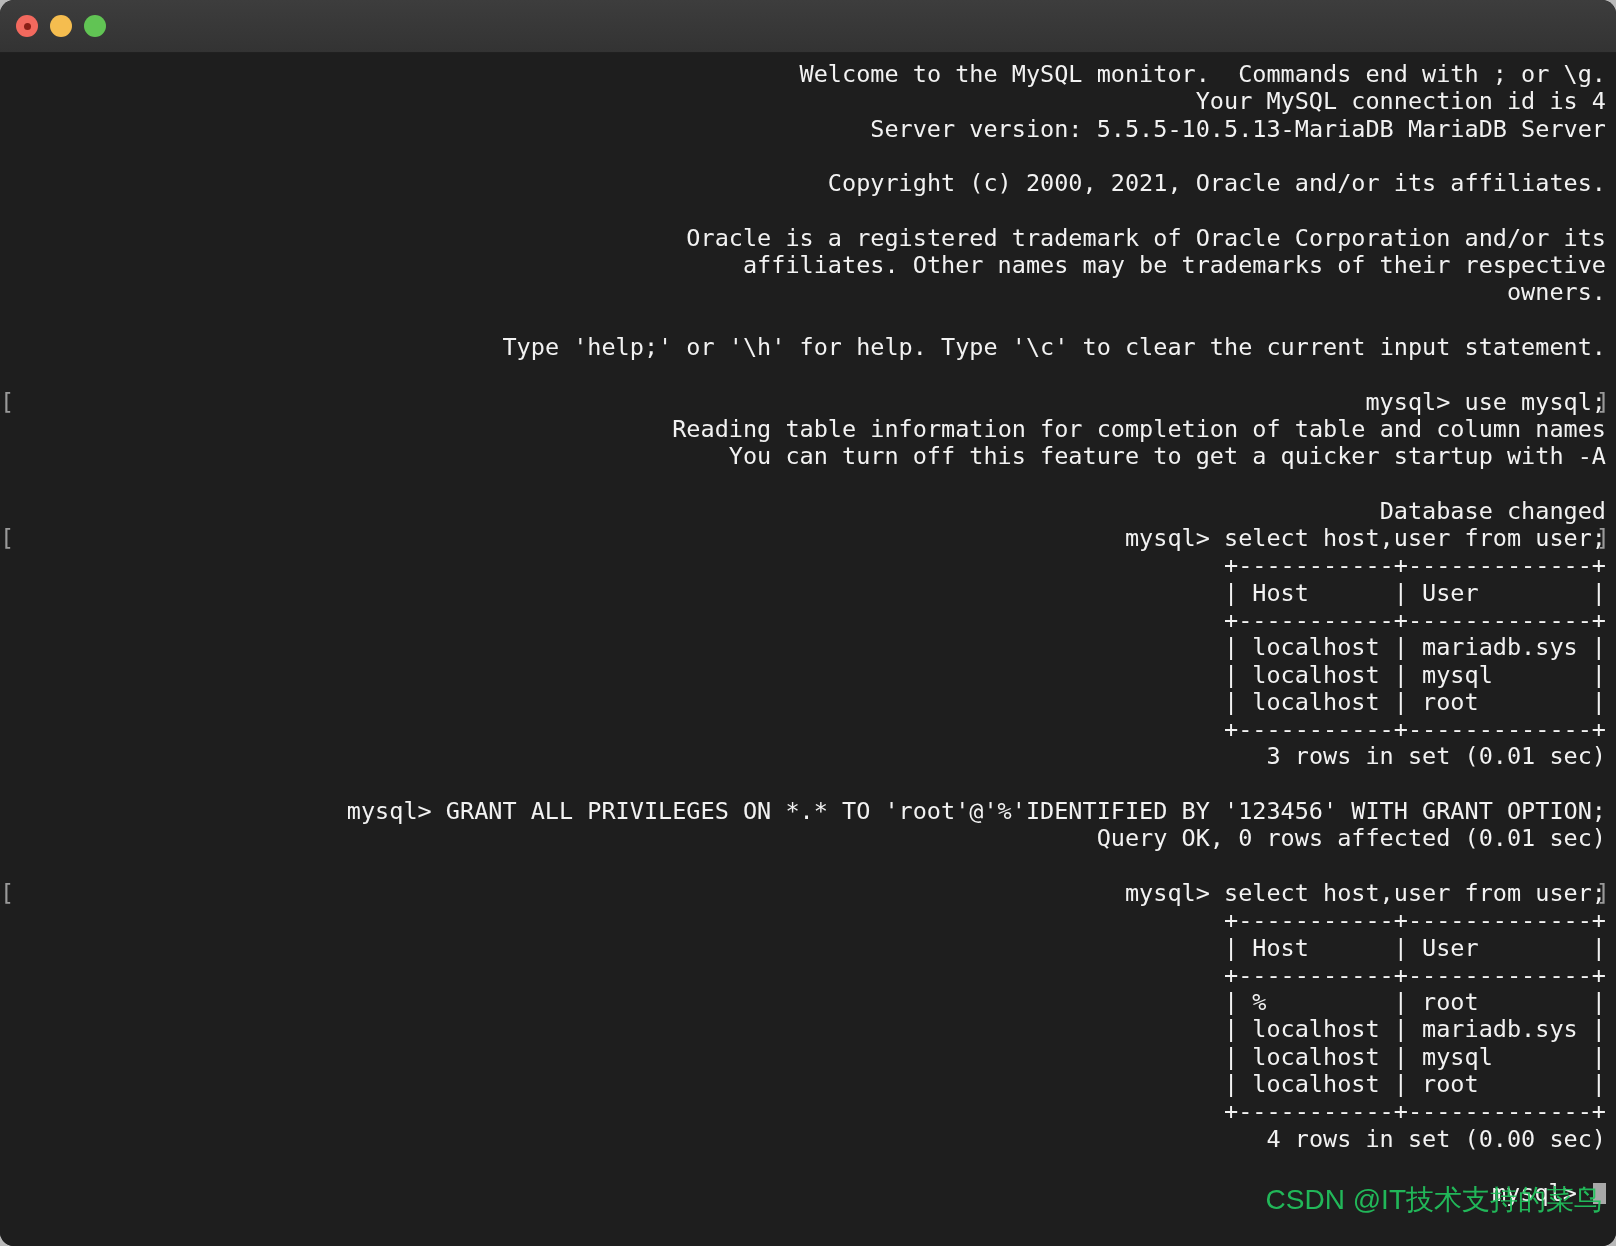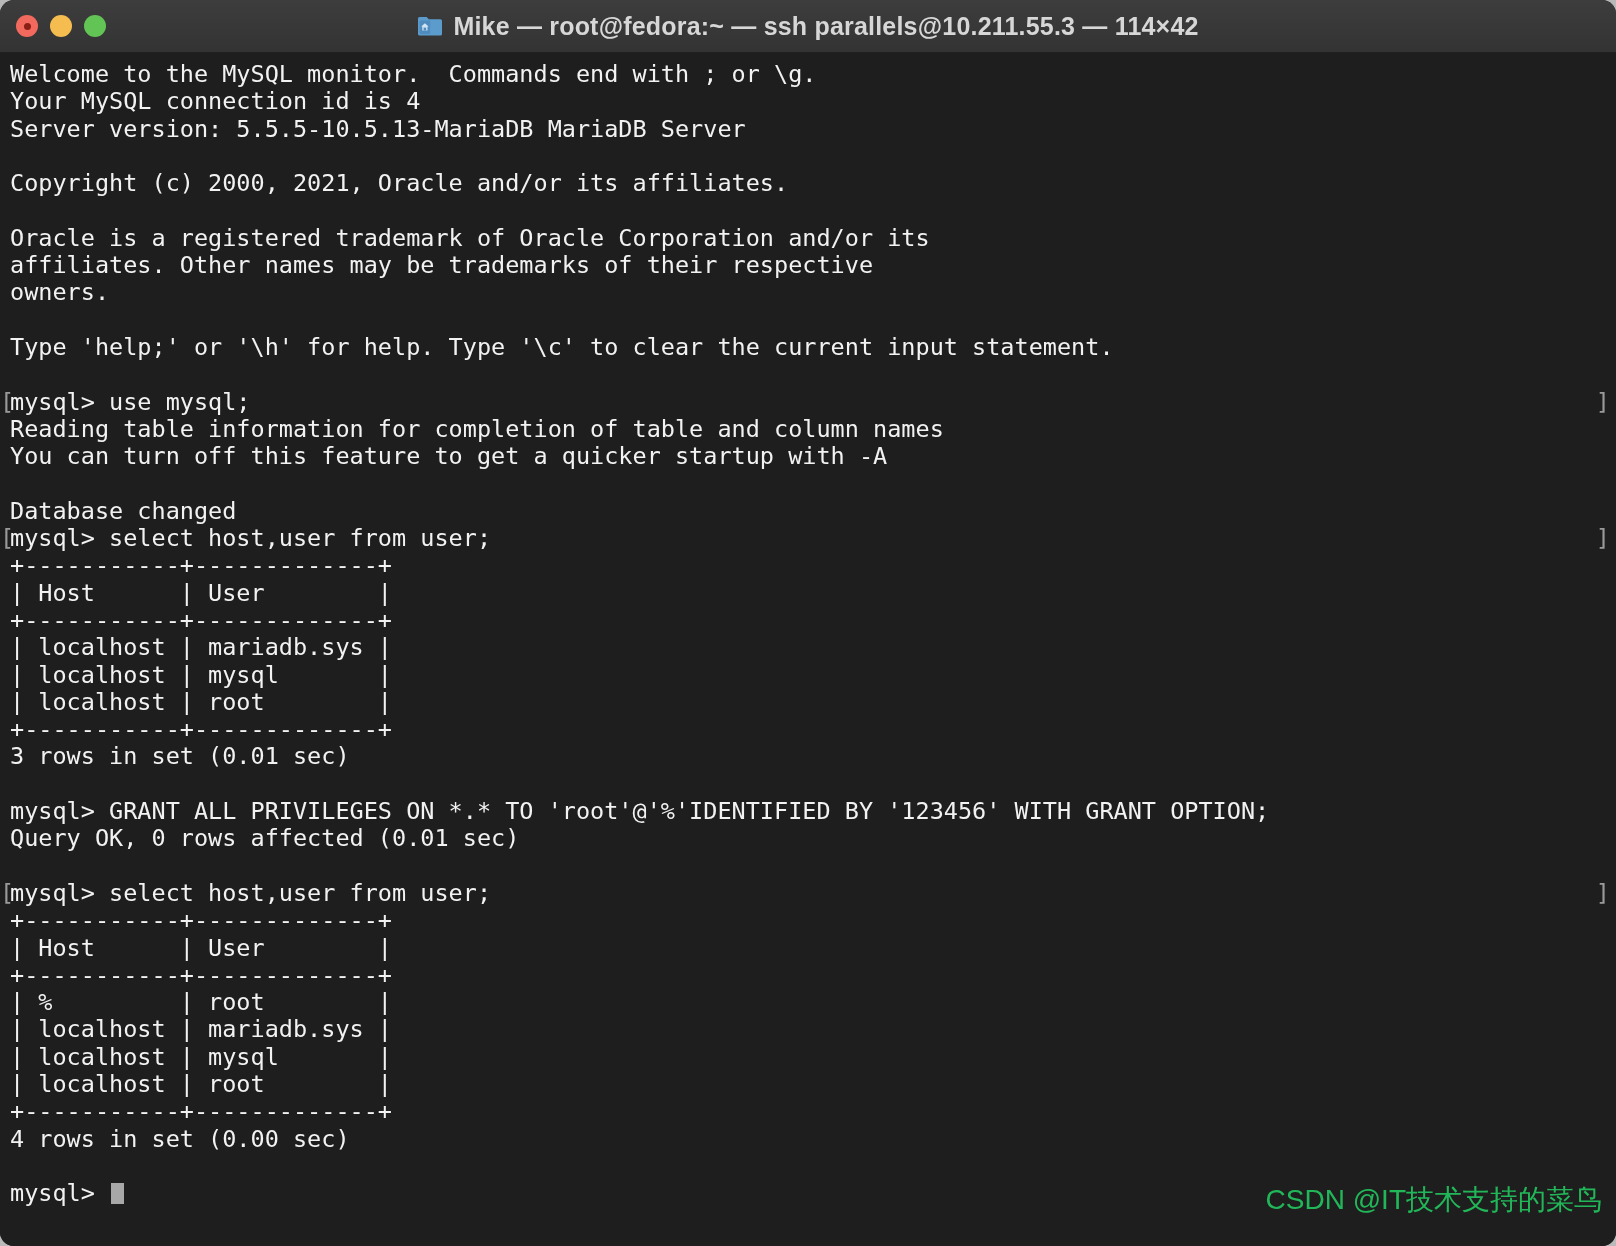--- a/index.html
+++ b/index.html
@@ -106,20 +106,21 @@
     font-family: "DejaVu Sans Mono", monospace;
     font-size: 23.5px;
     line-height: 27.3px;
     white-space: pre;
     letter-spacing: 0px;
   }
   .line {
     position: relative;
     height: 27.3px;
     white-space: pre;
+    text-align: right;
   }
   .marker-left {
     position: absolute;
     left: -10px;
     top: 0;
     color: #9a9a9a;
   }
   .marker-right {
     position: absolute;
     right: -4px;
@@ -153,31 +154,20 @@
 <div id="window">
 
   <div id="titlebar">
 
     <div id="traffic-lights">
       <span class="tl tl-close"></span>
       <span class="tl tl-min"></span>
       <span class="tl tl-max"></span>
     </div>
 
-    <div id="title-wrap">
-      <span id="title-icon">
-        <svg width="26" height="24" viewBox="0 0 26 24" xmlns="http://www.w3.org/2000/svg">
-          <path d="M1 4.5a1.6 1.6 0 0 1 1.6-1.6h7.1l2.1 2.3h11.6A1.6 1.6 0 0 1 25 6.8v13.1a1.6 1.6 0 0 1-1.6 1.6H2.6A1.6 1.6 0 0 1 1 19.9z" fill="#5b9ccd"></path>
-          <rect x="2.6" y="6.5" width="10.6" height="13.4" rx="1" fill="#4f8cbd"></rect>
-          <path d="M7.9 9.2l3.7 3.2h-1.1v4.1H5.3v-4.1H4.2z" fill="#cfe4f3"></path>
-          <rect x="6.6" y="13.6" width="2.6" height="2.9" fill="#4f8cbd"></rect>
-        </svg>
-      </span>
-      <span id="title-text">Mike — root@fedora:~ — ssh parallels@10.211.55.3 — 114×42</span>
-    </div>
 
   </div>
 
   <div id="terminal">
     <div id="term-lines"><div class="line"><span>Welcome to the MySQL monitor.  Commands end with ; or \g.</span></div><div class="line"><span>Your MySQL connection id is 4</span></div><div class="line"><span>Server version: 5.5.5-10.5.13-MariaDB MariaDB Server</span></div><div class="line"><span></span></div><div class="line"><span>Copyright (c) 2000, 2021, Oracle and/or its affiliates.</span></div><div class="line"><span></span></div><div class="line"><span>Oracle is a registered trademark of Oracle Corporation and/or its</span></div><div class="line"><span>affiliates. Other names may be trademarks of their respective</span></div><div class="line"><span>owners.</span></div><div class="line"><span></span></div><div class="line"><span>Type 'help;' or '\h' for help. Type '\c' to clear the current input statement.</span></div><div class="line"><span></span></div><div class="line"><span class="marker-left">[</span><span>mysql&gt; use mysql;</span><span class="marker-right">]</span></div><div class="line"><span>Reading table information for completion of table and column names</span></div><div class="line"><span>You can turn off this feature to get a quicker startup with -A</span></div><div class="line"><span></span></div><div class="line"><span>Database changed</span></div><div class="line"><span class="marker-left">[</span><span>mysql&gt; select host,user from user;</span><span class="marker-right">]</span></div><div class="line"><span>+-----------+-------------+</span></div><div class="line"><span>| Host      | User        |</span></div><div class="line"><span>+-----------+-------------+</span></div><div class="line"><span>| localhost | mariadb.sys |</span></div><div class="line"><span>| localhost | mysql       |</span></div><div class="line"><span>| localhost | root        |</span></div><div class="line"><span>+-----------+-------------+</span></div><div class="line"><span>3 rows in set (0.01 sec)</span></div><div class="line"><span></span></div><div class="line"><span>mysql&gt; GRANT ALL PRIVILEGES ON *.* TO 'root'@'%'IDENTIFIED BY '123456' WITH GRANT OPTION;</span></div><div class="line"><span>Query OK, 0 rows affected (0.01 sec)</span></div><div class="line"><span></span></div><div class="line"><span class="marker-left">[</span><span>mysql&gt; select host,user from user;</span><span class="marker-right">]</span></div><div class="line"><span>+-----------+-------------+</span></div><div class="line"><span>| Host      | User        |</span></div><div class="line"><span>+-----------+-------------+</span></div><div class="line"><span>| %         | root        |</span></div><div class="line"><span>| localhost | mariadb.sys |</span></div><div class="line"><span>| localhost | mysql       |</span></div><div class="line"><span>| localhost | root        |</span></div><div class="line"><span>+-----------+-------------+</span></div><div class="line"><span>4 rows in set (0.00 sec)</span></div><div class="line"><span></span></div><div class="line"><span>mysql&gt; </span><span id="cursor-block"></span></div></div>
     <div id="watermark">CSDN @IT技术支持的菜鸟</div>
   </div>
 
 </div>
 

